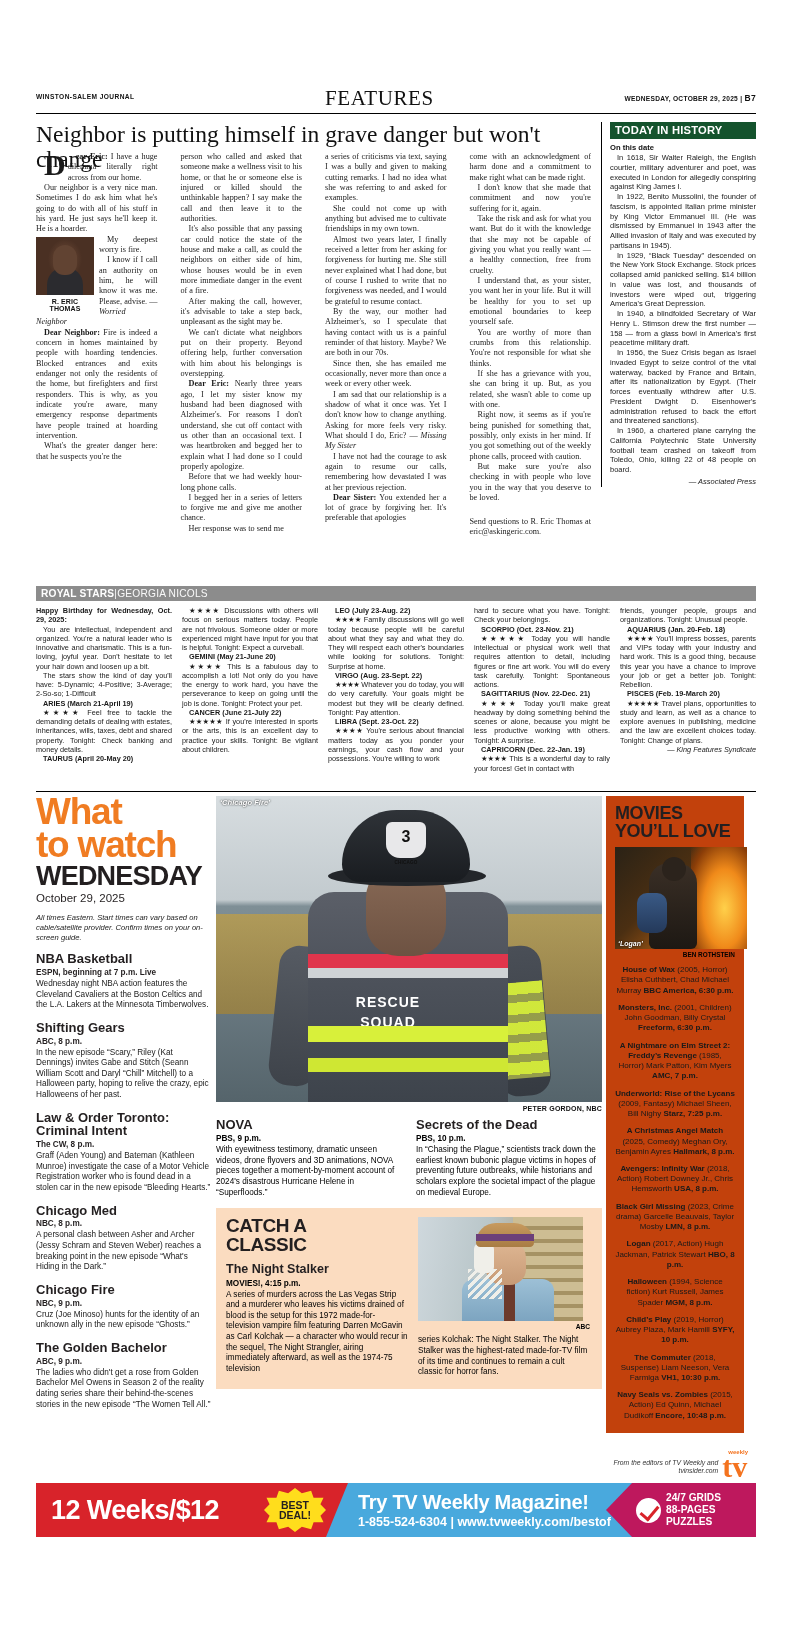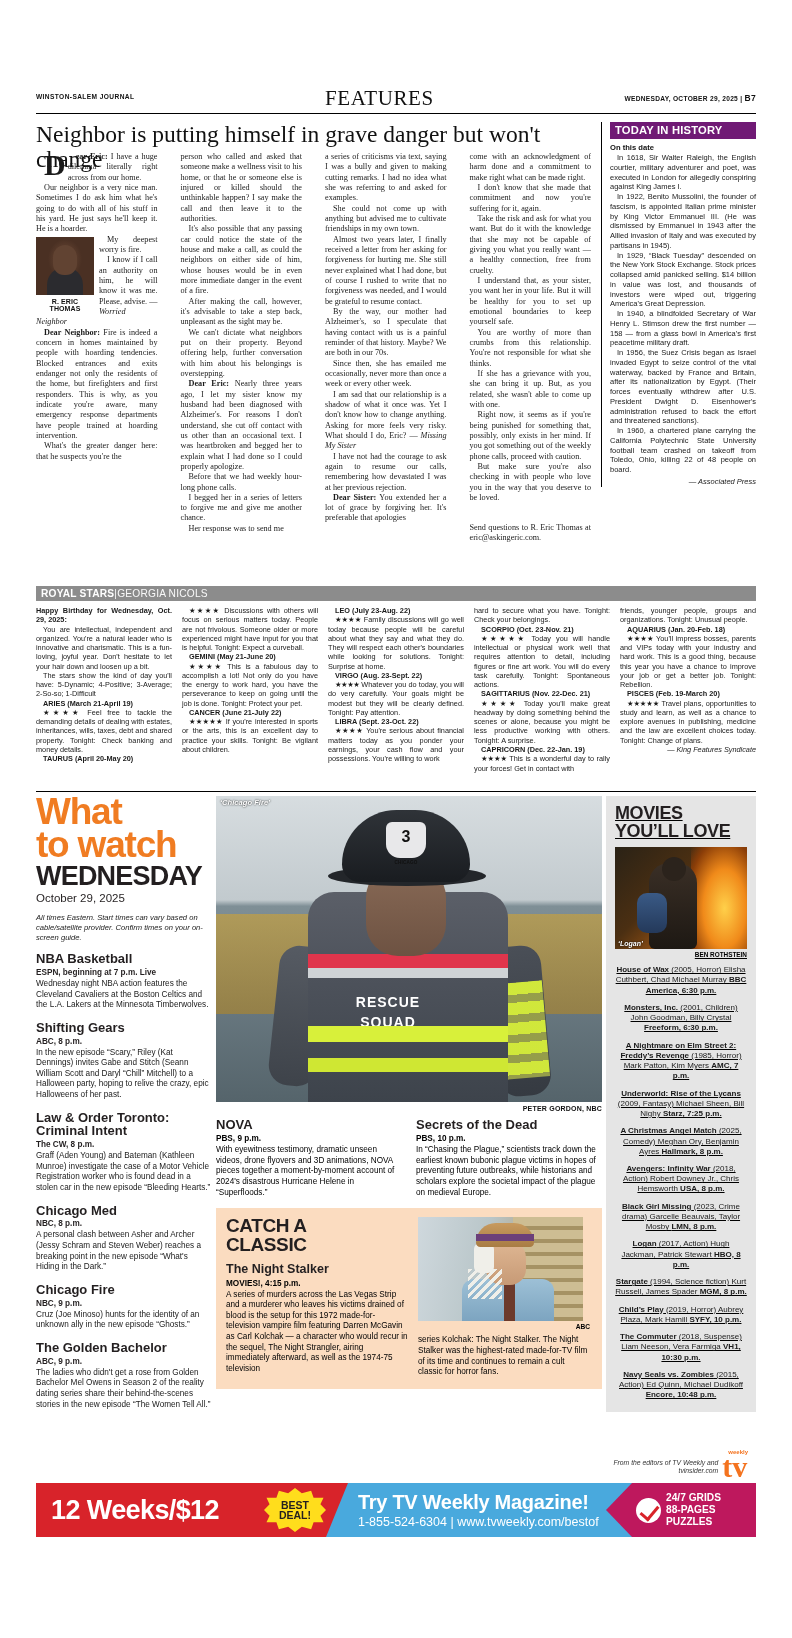--- a/index.html
+++ b/index.html
@@ -89,21 +89,21 @@
     font-size: 7px; font-weight: 700; text-align: center; color: #111;
     line-height: 1.12; padding-top: 3px; letter-spacing: .1px;
   }
 
   
   .tih {
     position: absolute; top: 122px; left: 601px; width: 155px;
     border-left: 1px solid #000; padding-left: 8px;
   }
   .tih-head {
-    background: #701a75; color: #fff; font-weight: 700;
+    background: #14532d; color: #fff; font-weight: 700;
     font-size: 11.2px; letter-spacing: .2px; padding: 2px 5px 3px;
     text-transform: uppercase; margin-bottom: 4px;
   }
   .tih-sub { font-size: 7.6px; font-weight: 700; color: #111; margin-bottom: 1px; }
   .tih p {
     font-size: 7.5px; line-height: 1.3; color: #1a1a1a;
     text-indent: 7px; text-align: justify; hyphens: auto;
   }
   .tih .credit { text-indent: 0; text-align: right; font-style: italic; margin-top: 2px; }
 
@@ -296,22 +296,22 @@
   }
   .cp-cord {
     position:absolute; left:50px; top:52px; width:34px; height:30px;
     background: repeating-linear-gradient(135deg,#f0efe9 0 3px, transparent 3px 6px);
   }
   .catch-credit { text-align:right; font-size:6.6px; font-weight:700; padding-top:2px;}
   .catch-rtext { font-size:8.2px; line-height:1.3; margin-top:5px; }
 
   
   .movies {
-    position: absolute; top: 796px; left: 606px; width: 150px;
-    background: #e5e5e5; padding: 9px 9px 12px; text-decoration: underline;
+    position: absolute; top: 796px; left: 606px; width: 138px;
+    background: #c2410c; padding: 9px 9px 12px;
   }
   .mv-h { font-size: 18px; font-weight: 700; line-height: .98; color:#231f20; letter-spacing:-.4px;}
   .mv-photo {
     margin-top: 7px; width: 132px; height: 102px; position: relative; overflow: hidden;
     background: linear-gradient(135deg,#2a2216 0%,#4b2f12 40%,#a85a14 70%,#e2871d 100%);
   }
   .mv-fire {
     position:absolute; right:0; top:0; width:56px; height:102px;
     background: radial-gradient(ellipse at 60% 60%, #ffd04a 0%, #f08a1a 45%, #8a3d08 80%, transparent 100%);
   }
@@ -371,21 +371,21 @@
   }
   .ad-burst span { font-size: 10.5px; font-weight: 700; color: #231f20; }
   .ad-mid {
     position: absolute; left: 290px; top: 0; width: 310px; height: 54px;
     background: #49a9dd;
     clip-path: polygon(22px 0, 100% 0, 100% 100%, 0 100%);
     display: flex; flex-direction: column; justify-content: center;
     padding-left: 32px; color: #fff;
   }
   .ad-mid .l1 { font-size: 20px; font-weight: 700; letter-spacing: -.3px; }
-  .ad-mid .l2 { font-size: 12.5px; font-weight: 400; margin-top: 1px; }
+  .ad-mid .l2 { font-size: 12.5px; font-weight: 700; margin-top: 1px; }
   .ad-right {
     position: absolute; right: 0; top: 0; width: 150px; height: 54px;
     background: #be185d;
     clip-path: polygon(26px 0, 100% 0, 100% 100%, 26px 100%, 0 50%);
     display: flex; align-items: center; gap: 5px; padding-left: 30px; color: #fff;
   }
   .ad-check {
     width: 25px; height: 25px; border-radius: 50%; background: #fff;
     position: relative; flex: none;
   }
@@ -447,21 +447,21 @@
     </div>
     <div class="acol">
       <p class="noind">come with an acknowledgment of harm done and a commitment to make right what can be made right.</p>
       <p>I don't know that she made that commitment and now you're suffering for it, again.</p>
       <p>Take the risk and ask for what you want. But do it with the knowledge that she may not be capable of giving you what you really want — a healthy connection, free from cruelty.</p>
       <p>I understand that, as your sister, you want her in your life. But it will be healthy for you to set up emotional boundaries to keep yourself safe.</p>
       <p>You are worthy of more than crumbs from this relationship. You're not responsible for what she thinks.</p>
       <p>If she has a grievance with you, she can bring it up. But, as you related, she wasn't able to come up with one.</p>
       <p>Right now, it seems as if you're being punished for something that, possibly, only exists in her mind. If you got something out of the weekly phone calls, proceed with caution.</p>
       <p>But make sure you're also checking in with people who love you in the way that you deserve to be loved.</p>
-      <p class="noind" style="margin-top:20px">Send questions to R. Eric Thomas at eric@askingeric.com.</p>
+      <p class="noind" style="margin-top:14px">Send questions to R. Eric Thomas at eric@askingeric.com.</p>
     </div>
   </div>
 
   <div class="tih">
     <div class="tih-head">TODAY IN HISTORY</div>
     <div class="tih-sub">On this date</div>
     <p>In 1618, Sir Walter Raleigh, the English courtier, military adventurer and poet, was executed in London for allegedly conspiring against King James I.</p>
     <p>In 1922, Benito Mussolini, the founder of fascism, is appointed Italian prime minister by King Victor Emmanuel III. (He was dismissed by Emmanuel in 1943 after the Allied invasion of Italy and was executed by partisans in 1945).</p>
     <p>In 1929, “Black Tuesday” descended on the New York Stock Exchange. Stock prices collapsed amid panicked selling. $14 billion in value was lost, and thousands of investors were wiped out, triggering America's Great Depression.</p>
     <p>In 1940, a blindfolded Secretary of War Henry L. Stimson drew the first number — 158 — from a glass bowl in America's first peacetime military draft.</p>
@@ -635,21 +635,21 @@
     <div class="mv-credit">BEN ROTHSTEIN</div>
 
     <div class="mv-item"><b>House of Wax</b><span> (2005, Horror) Elisha Cuthbert, Chad Michael Murray </span><b>BBC America, 6:30 p.m.</b></div>
     <div class="mv-item"><b>Monsters, Inc.</b><span> (2001, Children) John Goodman, Billy Crystal </span><b>Freeform, 6:30 p.m.</b></div>
     <div class="mv-item"><b>A Nightmare on Elm Street 2: Freddy’s Revenge</b><span> (1985, Horror) Mark Patton, Kim Myers </span><b>AMC, 7 p.m.</b></div>
     <div class="mv-item"><b>Underworld: Rise of the Lycans</b><span> (2009, Fantasy) Michael Sheen, Bill Nighy </span><b>Starz, 7:25 p.m.</b></div>
     <div class="mv-item"><b>A Christmas Angel Match</b><span> (2025, Comedy) Meghan Ory, Benjamin Ayres </span><b>Hallmark, 8 p.m.</b></div>
     <div class="mv-item"><b>Avengers: Infinity War</b><span> (2018, Action) Robert Downey Jr., Chris Hemsworth </span><b>USA, 8 p.m.</b></div>
     <div class="mv-item"><b>Black Girl Missing</b><span> (2023, Crime drama) Garcelle Beauvais, Taylor Mosby </span><b>LMN, 8 p.m.</b></div>
     <div class="mv-item"><b>Logan</b><span> (2017, Action) Hugh Jackman, Patrick Stewart </span><b>HBO, 8 p.m.</b></div>
-    <div class="mv-item"><b>Stargate</b><span> (1994, Science fiction) Kurt Russell, James Spader </span><b>MGM, 8 p.m.</b></div>
+    <div class="mv-item"><b>Halloween</b><span> (1994, Science fiction) Kurt Russell, James Spader </span><b>MGM, 8 p.m.</b></div>
     <div class="mv-item"><b>Child’s Play</b><span> (2019, Horror) Aubrey Plaza, Mark Hamill </span><b>SYFY, 10 p.m.</b></div>
     <div class="mv-item"><b>The Commuter</b><span> (2018, Suspense) Liam Neeson, Vera Farmiga </span><b>VH1, 10:30 p.m.</b></div>
     <div class="mv-item"><b>Navy Seals vs. Zombies</b><span> (2015, Action) Ed Quinn, Michael Dudikoff </span><b>Encore, 10:48 p.m.</b></div>
   </div>
 
   <div class="tvw">
     <div class="tvw-txt">From the editors of TV Weekly and tvinsider.com</div>
     <div class="tvw-logo">
       <span class="t">tv</span>
       <span class="w">weekly</span>

